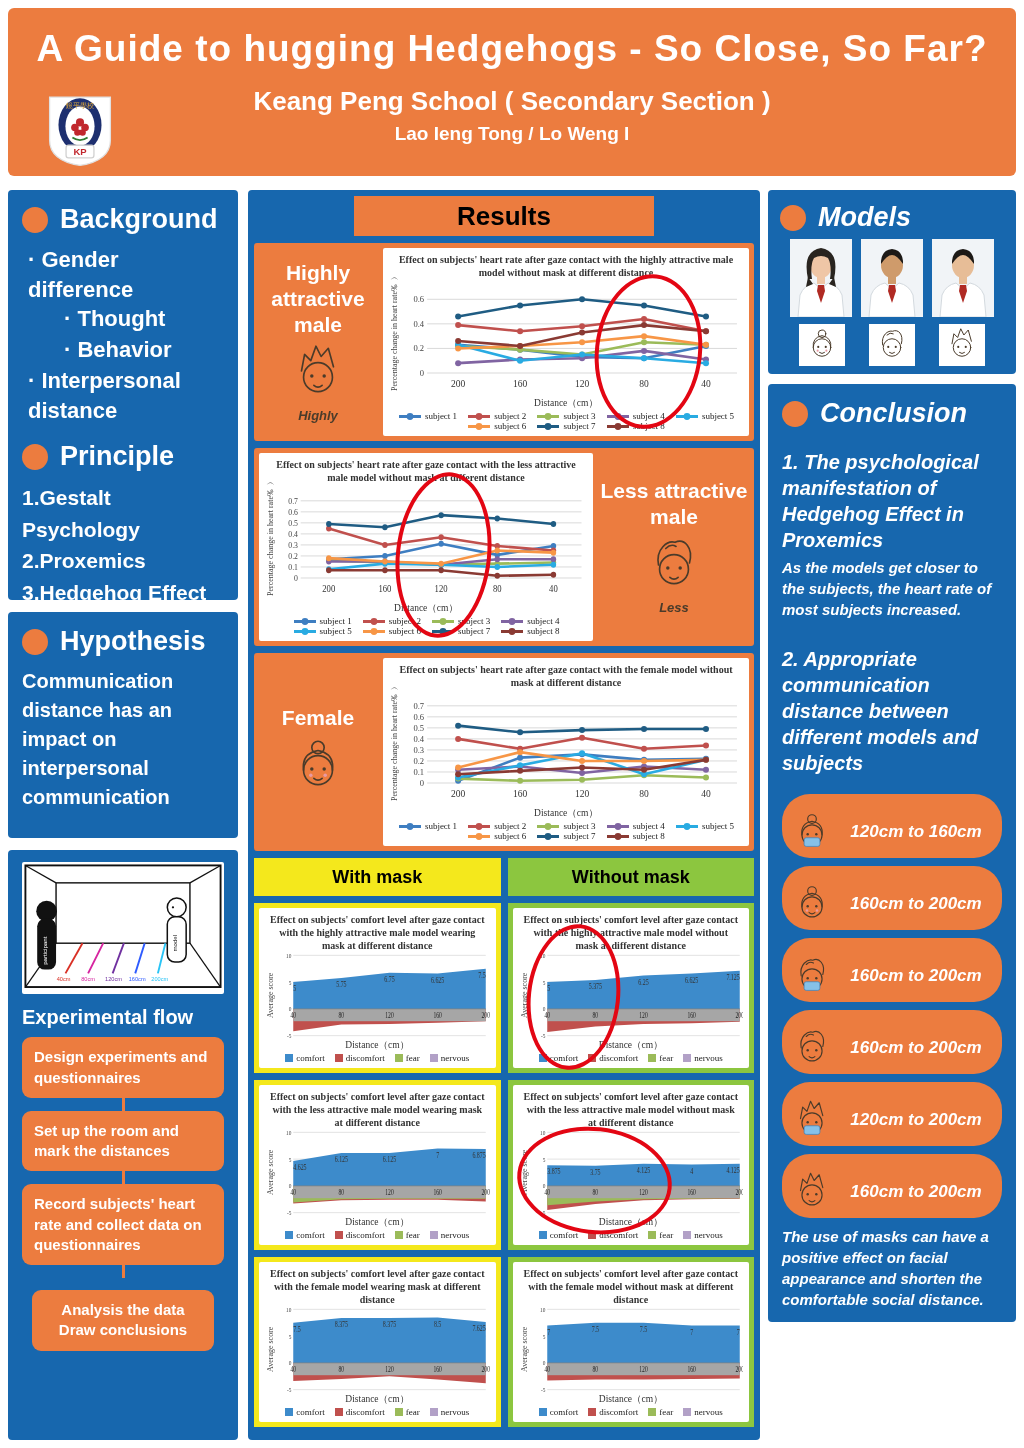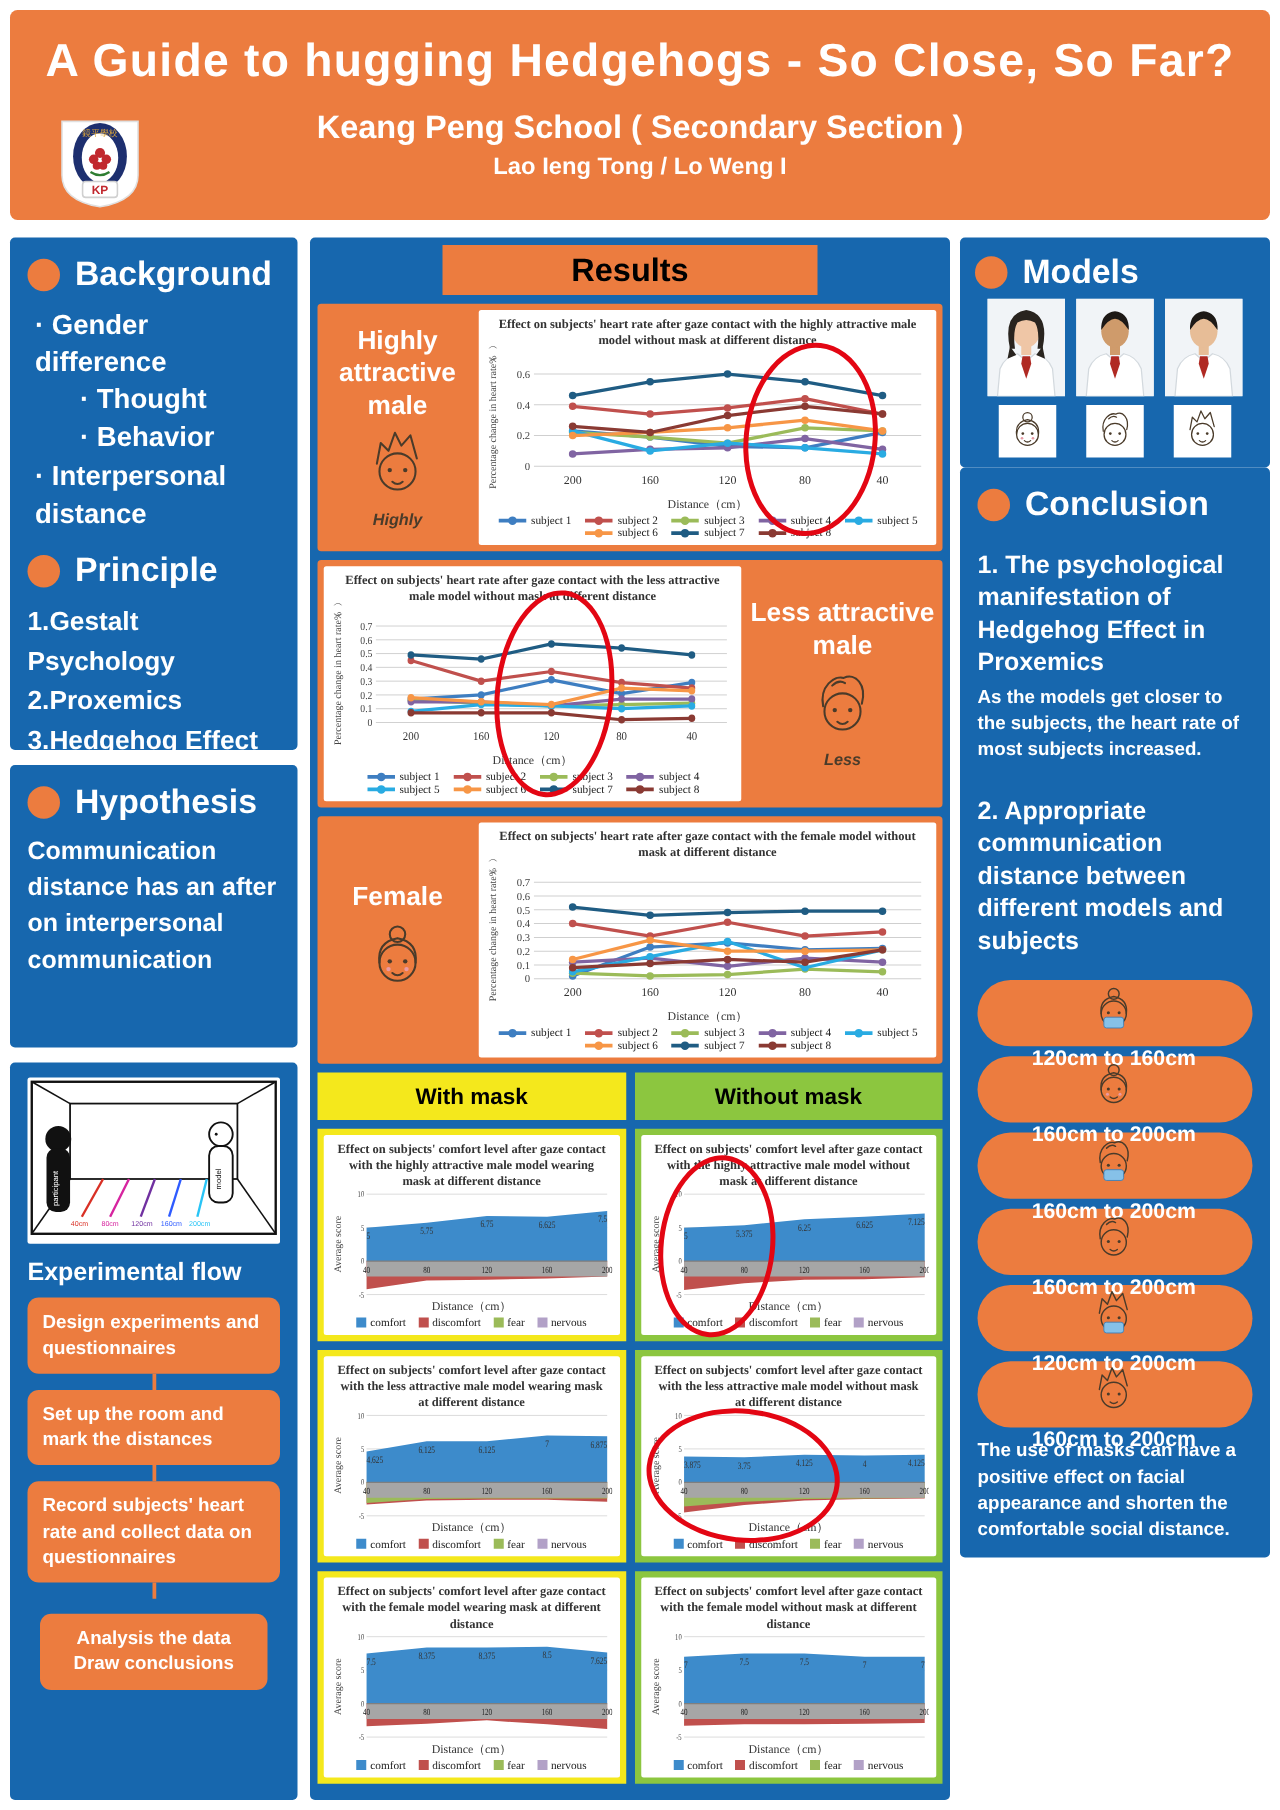--- a/index.html
+++ b/index.html
@@ -9,21 +9,21 @@
   .hdr{position:absolute;left:8px;top:8px;width:1008px;height:168px;background:#EC7C3F;
        border-radius:6px;color:#fff;text-align:center;}
   .hdr .h-title{padding-top:20px;font-size:37px;font-weight:bold;letter-spacing:1px;}
   .hdr .h-school{margin-top:16px;font-size:26px;font-weight:bold;}
   .hdr .h-authors{margin-top:6px;font-size:19px;font-weight:bold;}
   .logo{position:absolute;left:34px;top:84px;width:76px;height:76px;}
   
   .lcol{position:absolute;left:8px;top:190px;width:230px;height:1250px;display:flex;flex-direction:column;gap:12px;}
   .mid{position:absolute;left:248px;top:190px;width:512px;height:1250px;background:#1767AE;border-radius:4px;
        padding:6px;box-sizing:border-box;display:flex;flex-direction:column;gap:7px;overflow:hidden;}
-  .rcol{position:absolute;left:768px;top:190px;width:248px;height:974px;display:flex;flex-direction:column;}
+  .rcol{position:absolute;left:768px;top:190px;width:248px;height:974px;display:flex;flex-direction:column;gap:10px;font-style:italic;}
   .panel{background:#1767AE;border-radius:4px;color:#fff;padding:12px 14px;box-sizing:border-box;}
   .sec-head{display:flex;align-items:center;gap:12px;margin:2px 0 10px;}
   .sec-head .dot{width:26px;height:26px;border-radius:50%;background:#EC7C3F;flex:none;}
   .sec-head .t{font-size:27px;font-weight:bold;}
   
   .bg-item{font-size:22px;font-weight:bold;line-height:1.35;margin-left:6px;}
   .bg-item::before{content:"· ";}
   .bg-sub{font-size:22px;font-weight:bold;line-height:1.4;margin-left:42px;}
   .bg-sub::before{content:"· ";}
   .pr-item{font-size:21px;font-weight:bold;line-height:1.5;}
@@ -69,21 +69,21 @@
   .photos{display:flex;justify-content:center;gap:9px;}
   .photo{width:62px;height:78px;background:#fff;}
   .photo svg{width:100%;height:100%;display:block;}
   .doodles{display:flex;justify-content:center;gap:24px;margin-top:7px;}
   .doodle{width:46px;height:42px;background:#fff;display:flex;align-items:center;justify-content:center;}
   .concl{flex:1;display:flex;flex-direction:column;}
   .c-item-title{font-size:20px;font-weight:bold;line-height:1.3;margin:10px 0 4px;}
   .c-item-body{font-size:15px;font-weight:bold;line-height:1.4;}
   .badges{margin-top:6px;}
   .badge{display:flex;align-items:center;background:#EC7C3F;border-radius:28px;height:52px;margin:8px 0;
-         padding:1px 10px 0 8px;gap:6px;flex-direction:column;}
+         padding:12px 10px 0 8px;gap:6px;}
   .badge .bt{flex:1;text-align:center;font-size:17px;font-weight:bold;color:#fff;}
   .face-slot{display:inline-block;}
   .r-label .face-slot{width:64px;height:66px;}
   .badge .face-slot{width:44px;height:46px;flex:none;}
   .doodle .face-slot{width:38px;height:40px;}
   .face-slot svg{width:100%;height:100%;display:block;}
 </style>
 </head>
 <body>
 
@@ -129,21 +129,21 @@
       <div class="pr-item">1.Gestalt Psychology</div>
       <div class="pr-item">2.Proxemics</div>
       <div class="pr-item">3.Hedgehog Effect</div>
     </div>
 
     <div class="panel" style="height:226px;">
       <div class="sec-head">
         <span class="dot"></span>
         <span class="t">Hypothesis</span>
       </div>
-      <div class="hy-body">Communication distance has an after on interpersonal communication</div>
+      <div class="hy-body">Communication distance has an impact on interpersonal communication</div>
     </div>
 
     <div class="panel" style="flex:1;">
       <div class="room-card">
         <svg viewBox="0 0 210 132">
           <rect x="1.5" y="1.5" width="207" height="129" fill="#fff" stroke="#111" stroke-width="2"></rect>
           <rect x="34" y="20" width="142" height="64" fill="#fff" stroke="#111" stroke-width="1.5"></rect>
           <line x1="1.5" y1="1.5" x2="34" y2="20" stroke="#111" stroke-width="1.3"></line>
           <line x1="208.5" y1="1.5" x2="176" y2="20" stroke="#111" stroke-width="1.3"></line>
           <line x1="1.5" y1="130.5" x2="34" y2="84" stroke="#111" stroke-width="1.3"></line>

